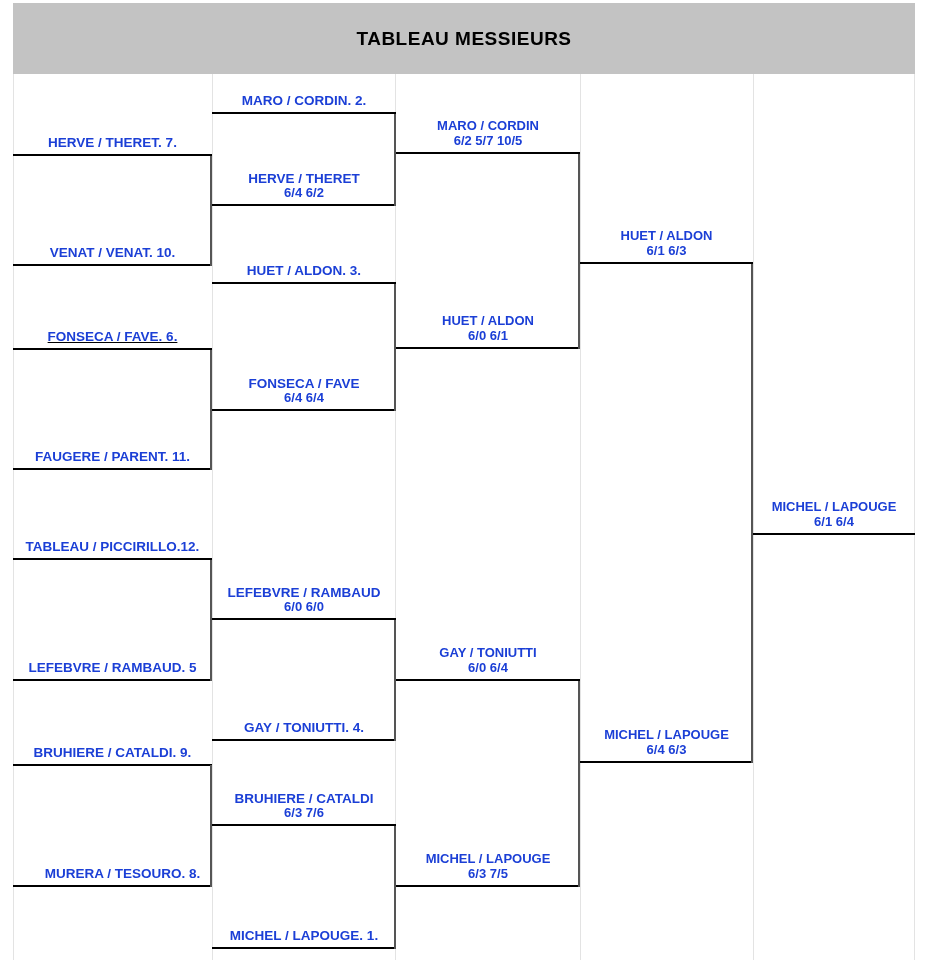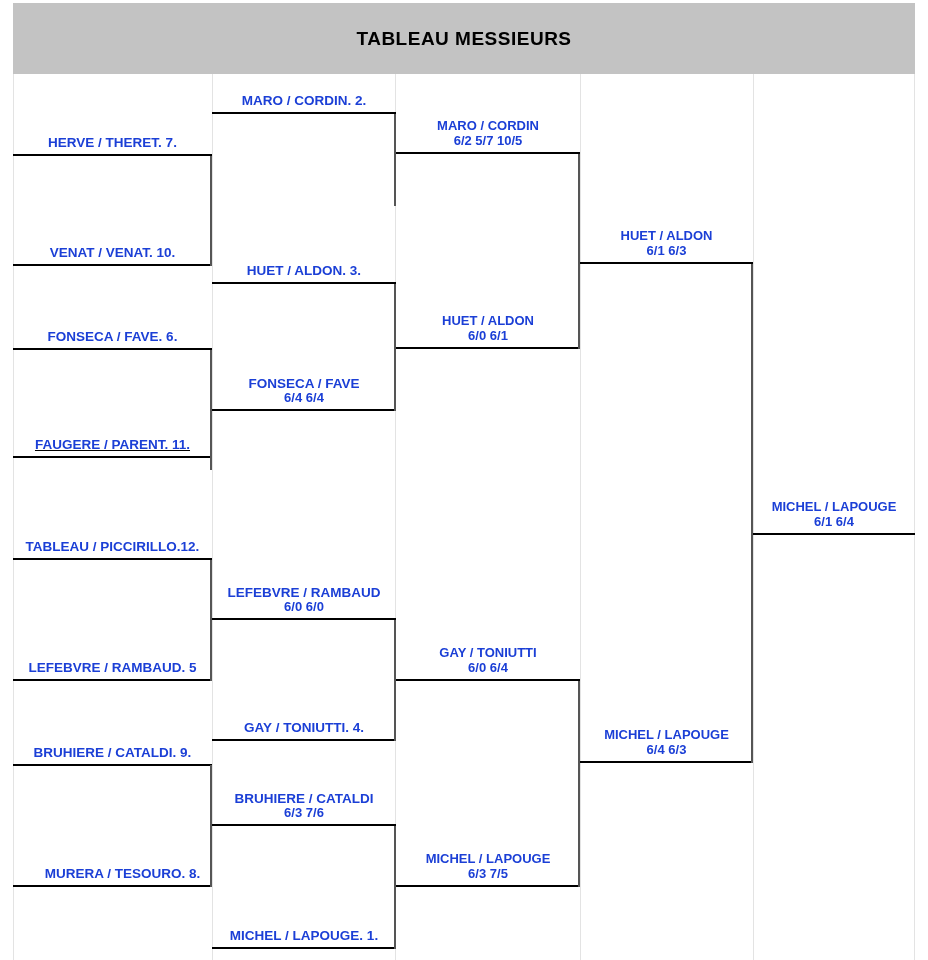--- a/index.html
+++ b/index.html
@@ -67,24 +67,24 @@
   <div class="colsep" style="left:580px; top:74px; height:886px;"></div>
   <div class="colsep" style="left:753px; top:74px; height:886px;"></div>
   <div class="colsep" style="left:914px; top:74px; height:886px;"></div>
 
   <div class="slot r1" style="left:13px;top:76px;width:199px;height:80px;">
     <span class="nm">HERVE / THERET. 7.</span>
   </div>
   <div class="slot r1" style="left:13px;top:156px;width:199px;height:110px;">
     <span class="nm">VENAT / VENAT. 10.</span>
   </div>
-  <div class="slot r1" style="left:13px;top:266px;width:199px;height:84px;">
+  <div class="slot r1" style="left:13px;top:266px;width:199px;height:84px;text-decoration:underline;">
     <span class="nm">FONSECA / FAVE. 6.</span>
   </div>
-  <div class="slot r1" style="left:13px;top:350px;width:199px;height:108px;text-decoration:underline;">
+  <div class="slot r1" style="left:13px;top:350px;width:199px;height:120px;">
     <span class="nm">FAUGERE / PARENT. 11.</span>
   </div>
   <div class="slot r1" style="left:13px;top:470px;width:199px;height:90px;">
     <span class="nm">TABLEAU / PICCIRILLO.12.</span>
   </div>
   <div class="slot r1" style="left:13px;top:560px;width:199px;height:121px;">
     <span class="nm">LEFEBVRE / RAMBAUD. 5</span>
   </div>
   <div class="slot r1" style="left:13px;top:681px;width:199px;height:85px;">
     <span class="nm">BRUHIERE / CATALDI. 9.</span>
@@ -93,20 +93,24 @@
     <span class="nm">MURERA / TESOURO. 8.</span>
   </div>
 
   <div class="vbar" style="left:210px;top:156px;height:110px;"></div>
   <div class="vbar" style="left:210px;top:350px;height:120px;"></div>
   <div class="vbar" style="left:210px;top:560px;height:121px;"></div>
   <div class="vbar" style="left:210px;top:765px;height:122px;"></div>
 
   <div class="slot r2" style="left:212px;top:78px;width:184px;height:36px;">
     <span class="nm">MARO / CORDIN. 2.</span>
+  </div>
+  <div class="slot r2" style="left:212px;top:114px;width:184px;height:92px;">
+    <span class="nm">HERVE / THERET</span>
+    <span class="sc">6/4 6/2</span>
   </div>
   <div class="slot r2" style="left:212px;top:206px;width:184px;height:78px;">
     <span class="nm">HUET / ALDON. 3.</span>
   </div>
   <div class="slot r2" style="left:212px;top:284px;width:184px;height:127px;">
     <span class="nm">FONSECA / FAVE</span>
     <span class="sc">6/4 6/4</span>
   </div>
   <div class="slot r2" style="left:212px;top:411px;width:184px;height:209px;">
     <span class="nm">LEFEBVRE / RAMBAUD</span>

